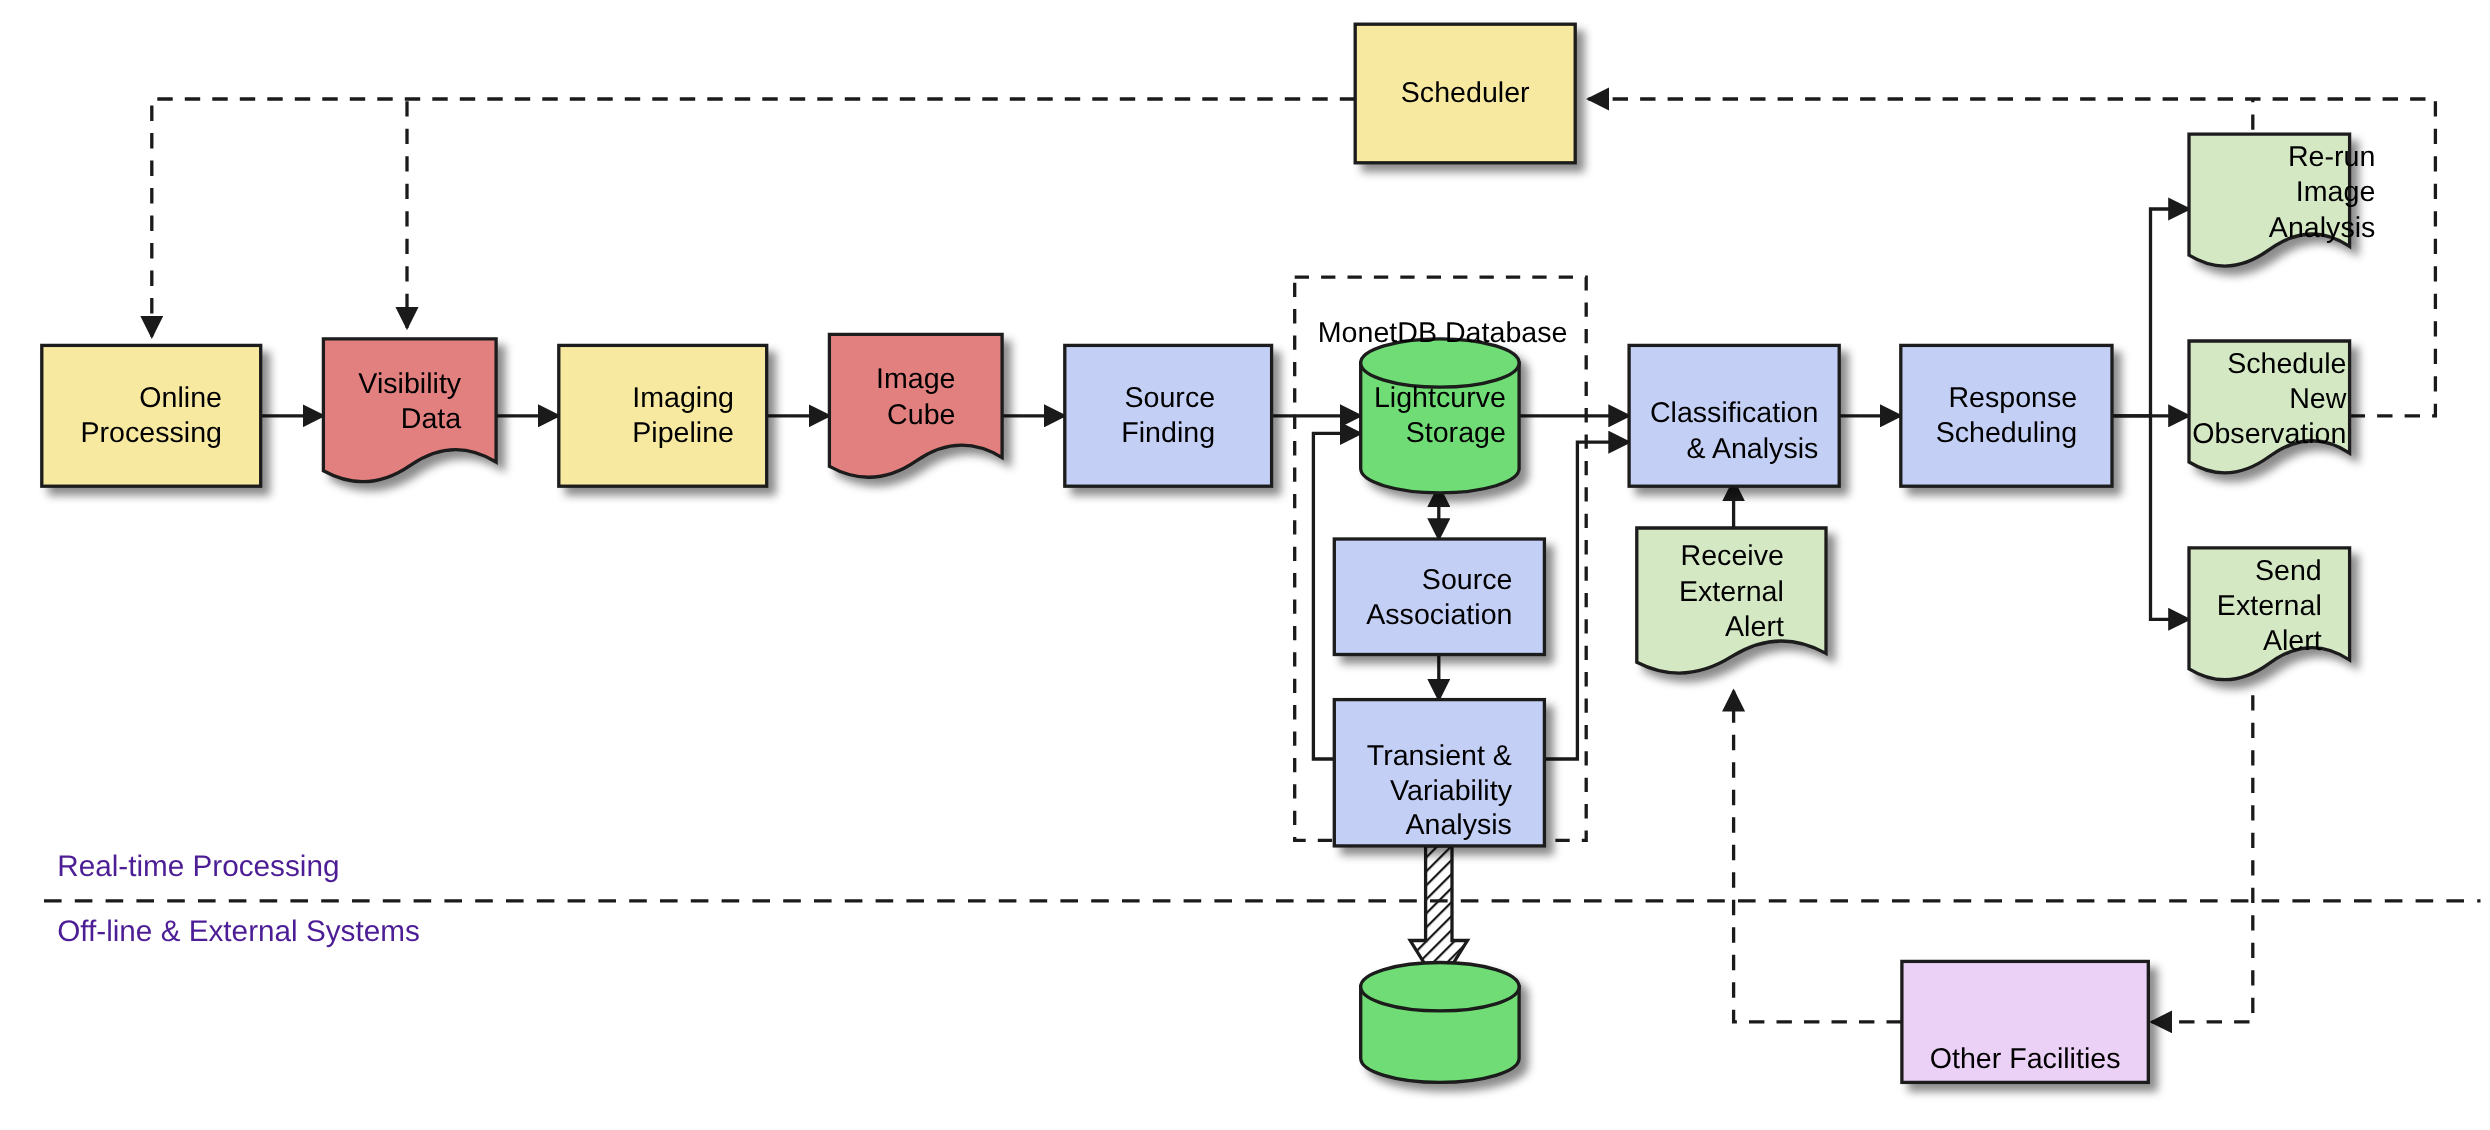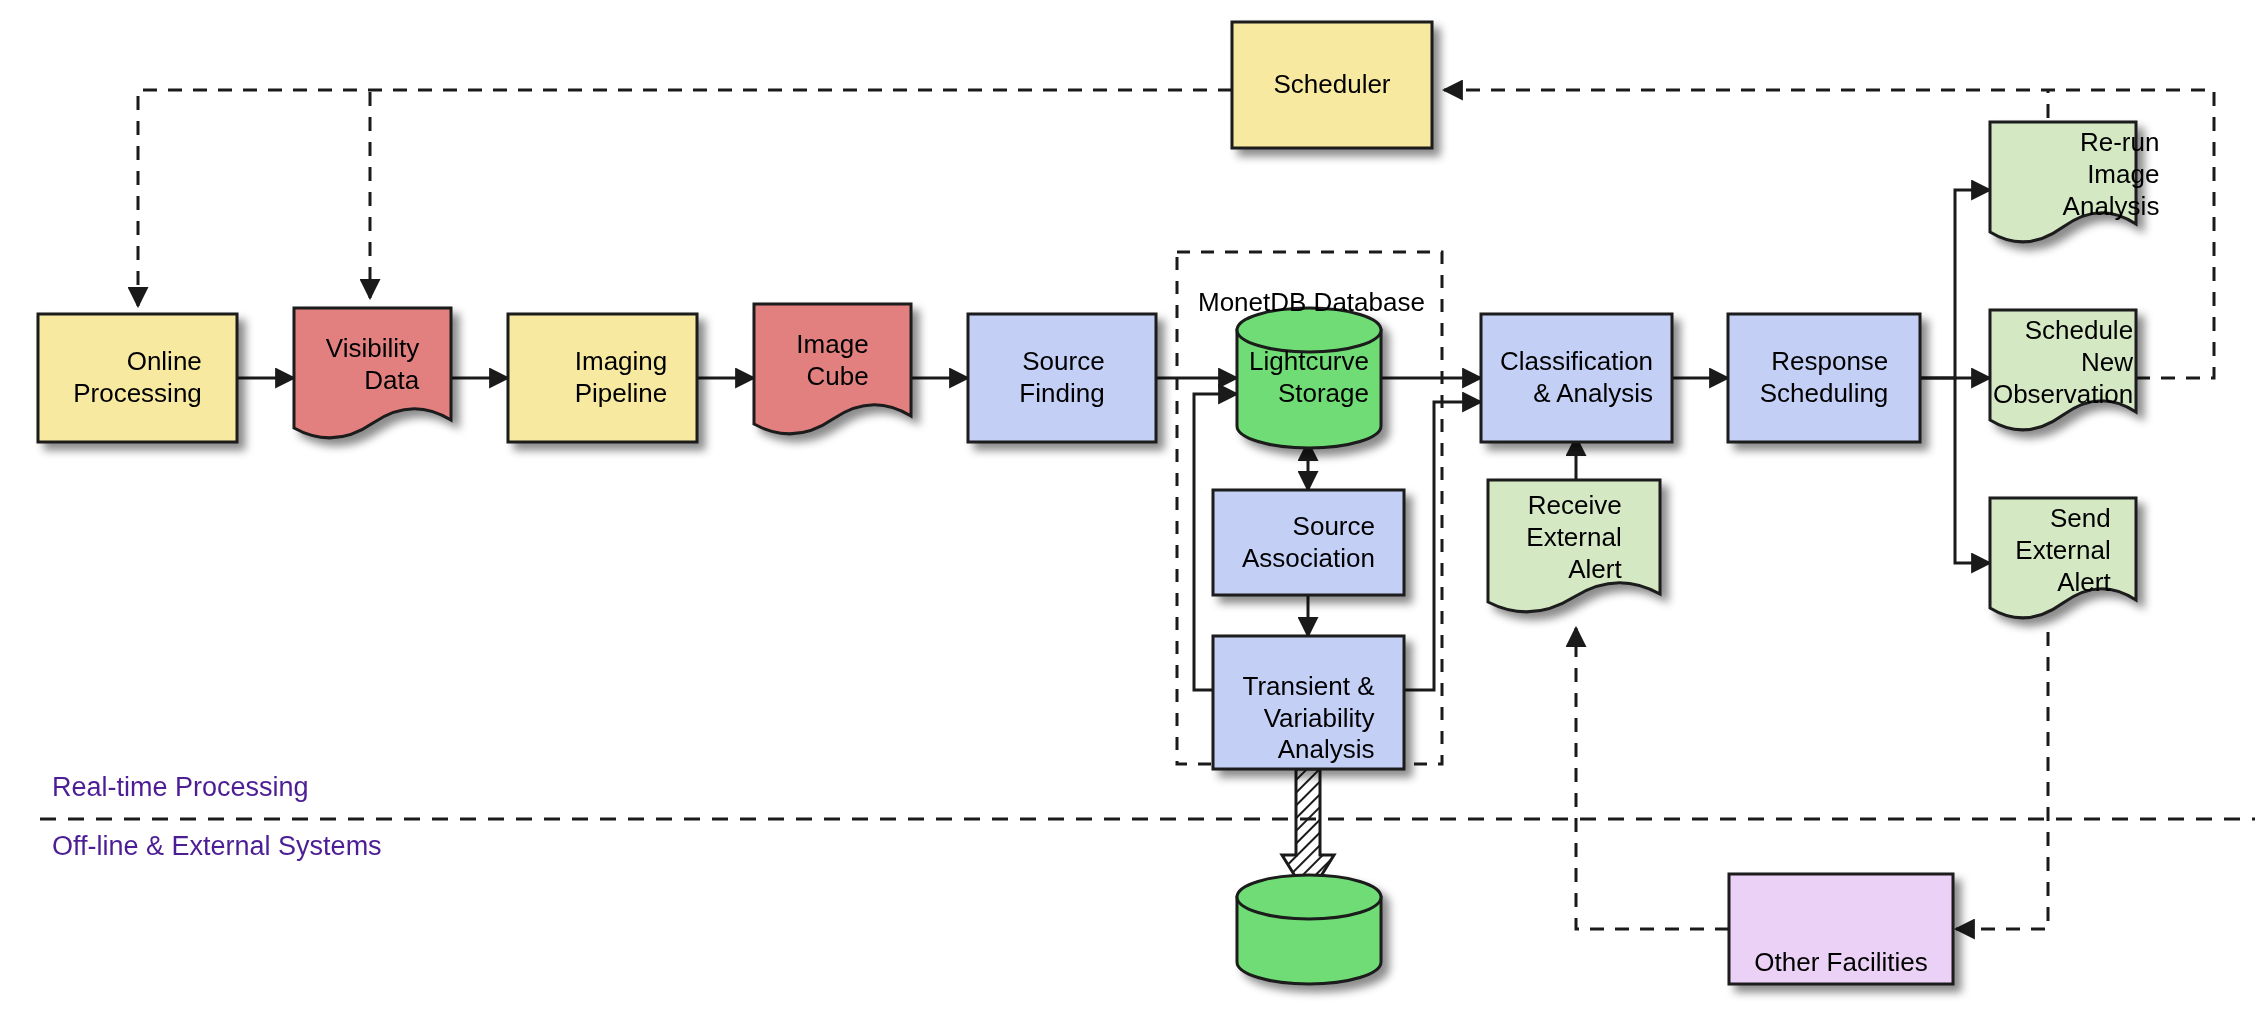--- a/index.html
+++ b/index.html
@@ -236,21 +236,21 @@
   <div class="node-label" style="left:1237px; top:318px; width:144px; height:120px;">Lightcurve
 Storage</div>
 
   <div class="node-label" style="left:1213px; top:490px; width:191px; height:105px;">Source
 Association</div>
 
   <div class="node-label" style="left:1213px; top:636px; width:191px; height:133px;margin-top:16px;">Transient &amp;
 Variability
 Analysis</div>
 
-  <div class="node-label" style="left:1481px; top:314px; width:191px; height:128px;">Classification
+  <div class="node-label" style="left:1481px; top:328px; width:191px; height:128px;">Classification
 &amp; Analysis</div>
 
   <div class="node-label" style="left:1728px; top:314px; width:192px; height:128px;">Response
 Scheduling</div>
 
   <div class="node-label" style="left:1488px; top:478px; width:172px; height:120px;">Receive
 External
 Alert</div>
 
   <div class="node-label" style="left:1990px; top:120px; width:146px; height:110px;margin-left:48px;">Re-run

